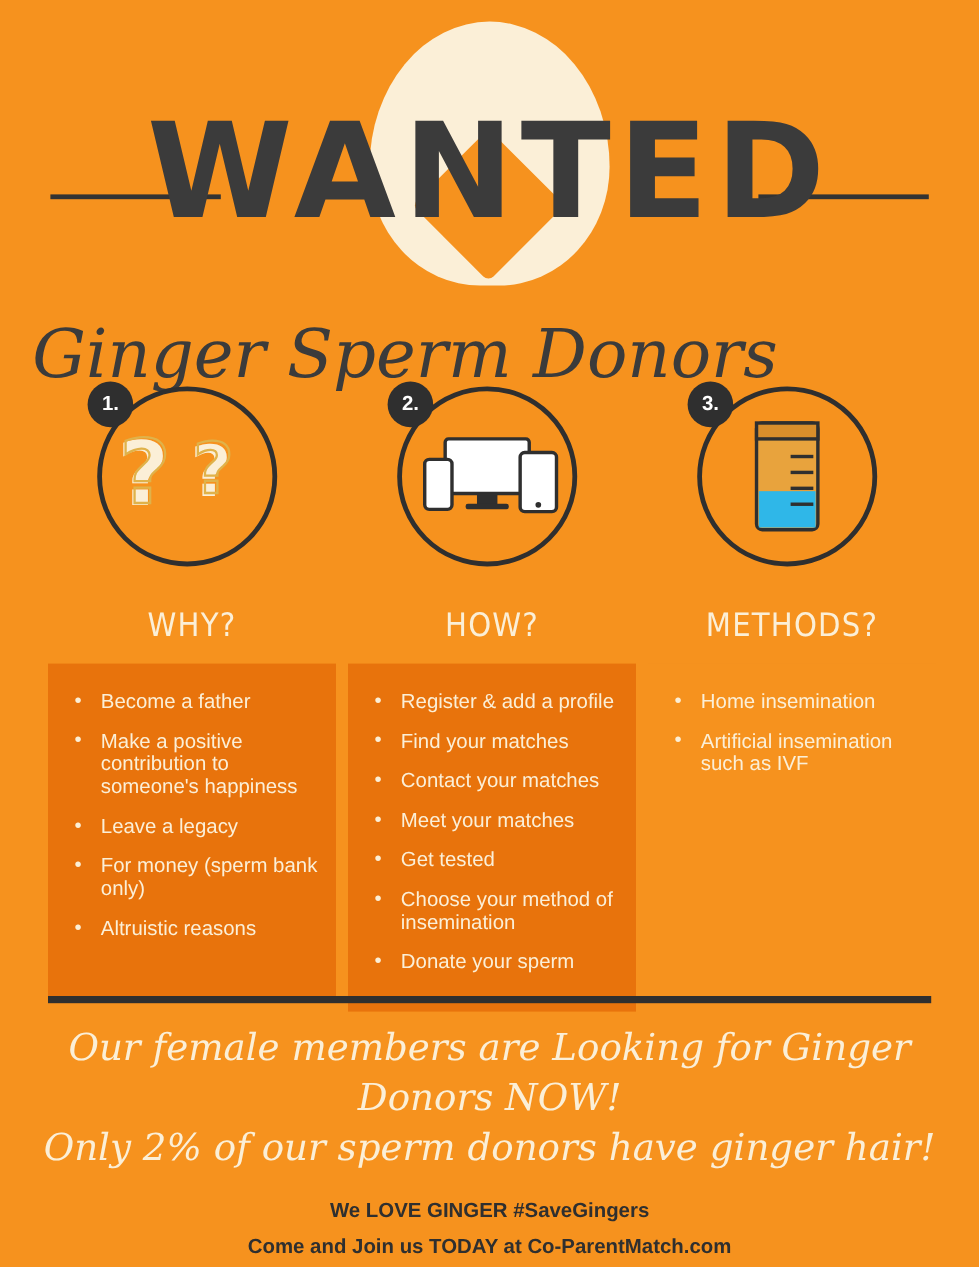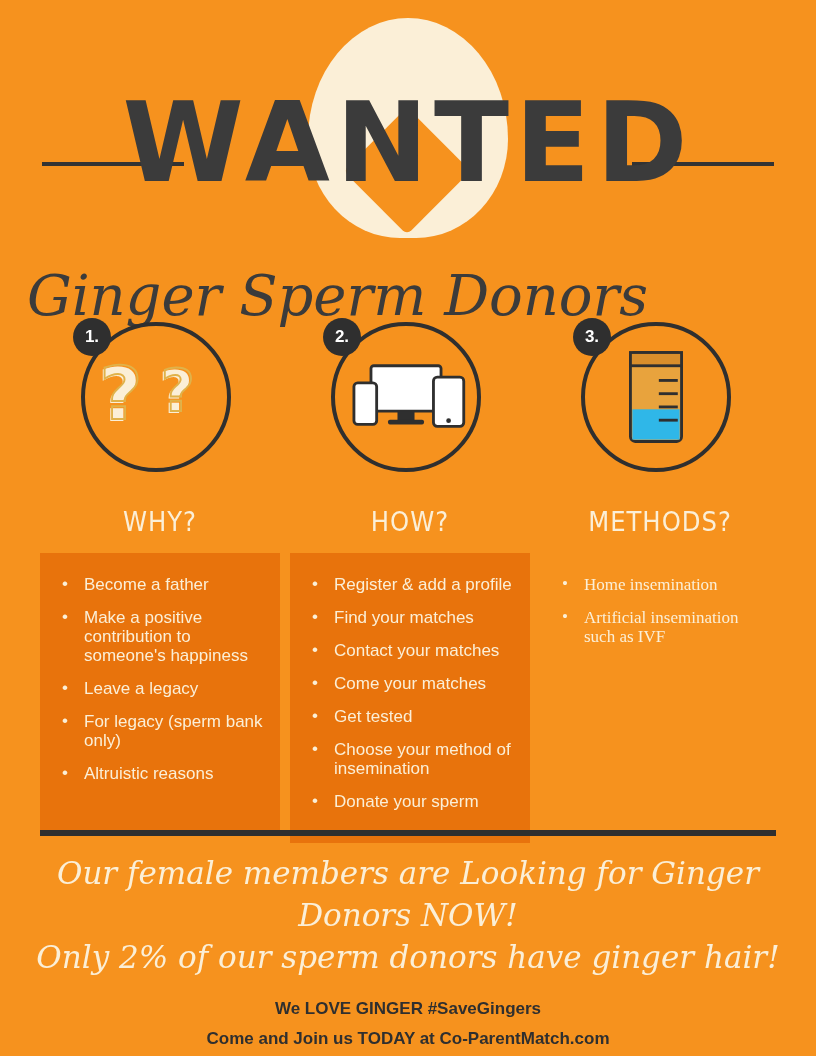--- a/index.html
+++ b/index.html
@@ -141,21 +141,21 @@
     font-family: "DejaVu Sans Condensed", "Liberation Sans Narrow", "Liberation Sans", sans-serif;
     font-weight: normal;
   }
   .panel {
     margin-top: 16px;
     background: #E8730C;
     padding: 22px 14px 18px 10px;
     box-sizing: border-box;
     min-height: 280px;
   }
-  .panel.light { background: #F6921E; font-family: Liberation Serif, serif; }
+  .panel.light { background: #F6921E; }
   .panel ul {
     margin: 0;
     padding: 0 0 0 26px;
     list-style: none;
   }
   .panel li {
     position: relative;
     color: #FBEFD7;
     font-size: 17px;
     line-height: 19px;
@@ -235,21 +235,21 @@
             <text x="98" y="90" font-size="62" font-weight="bold" fill="none" stroke="#E0B24A" stroke-width="2" font-family="DejaVu Sans, sans-serif" text-anchor="middle">?</text>
           </svg>
         </div>
       </div>
       <div class="col-head">WHY?</div>
       <div class="panel">
         <ul>
           <li>Become a father</li>
           <li>Make a positive contribution to someone's happiness</li>
           <li>Leave a legacy</li>
-          <li>For legacy (sperm bank only)</li>
+          <li>For money (sperm bank only)</li>
           <li>Altruistic reasons</li>
         </ul>
       </div>
     </div>
 
     <div class="col col-2">
       <div class="circle-wrap">
         <div class="badge">2.</div>
         <div class="circle">
           <svg class="screen-group" viewBox="0 0 150 150">
@@ -264,21 +264,21 @@
             <circle cx="120" cy="100" r="2.5" fill="#2F2F2F"></circle>
           </svg>
         </div>
       </div>
       <div class="col-head">HOW?</div>
       <div class="panel">
         <ul>
           <li>Register &amp; add a profile</li>
           <li>Find your matches</li>
           <li>Contact your matches</li>
-          <li>Come your matches</li>
+          <li>Meet your matches</li>
           <li>Get tested</li>
           <li>Choose your method of insemination</li>
           <li>Donate your sperm</li>
         </ul>
       </div>
     </div>
 
     <div class="col col-3">
       <div class="circle-wrap">
         <div class="badge">3.</div>

